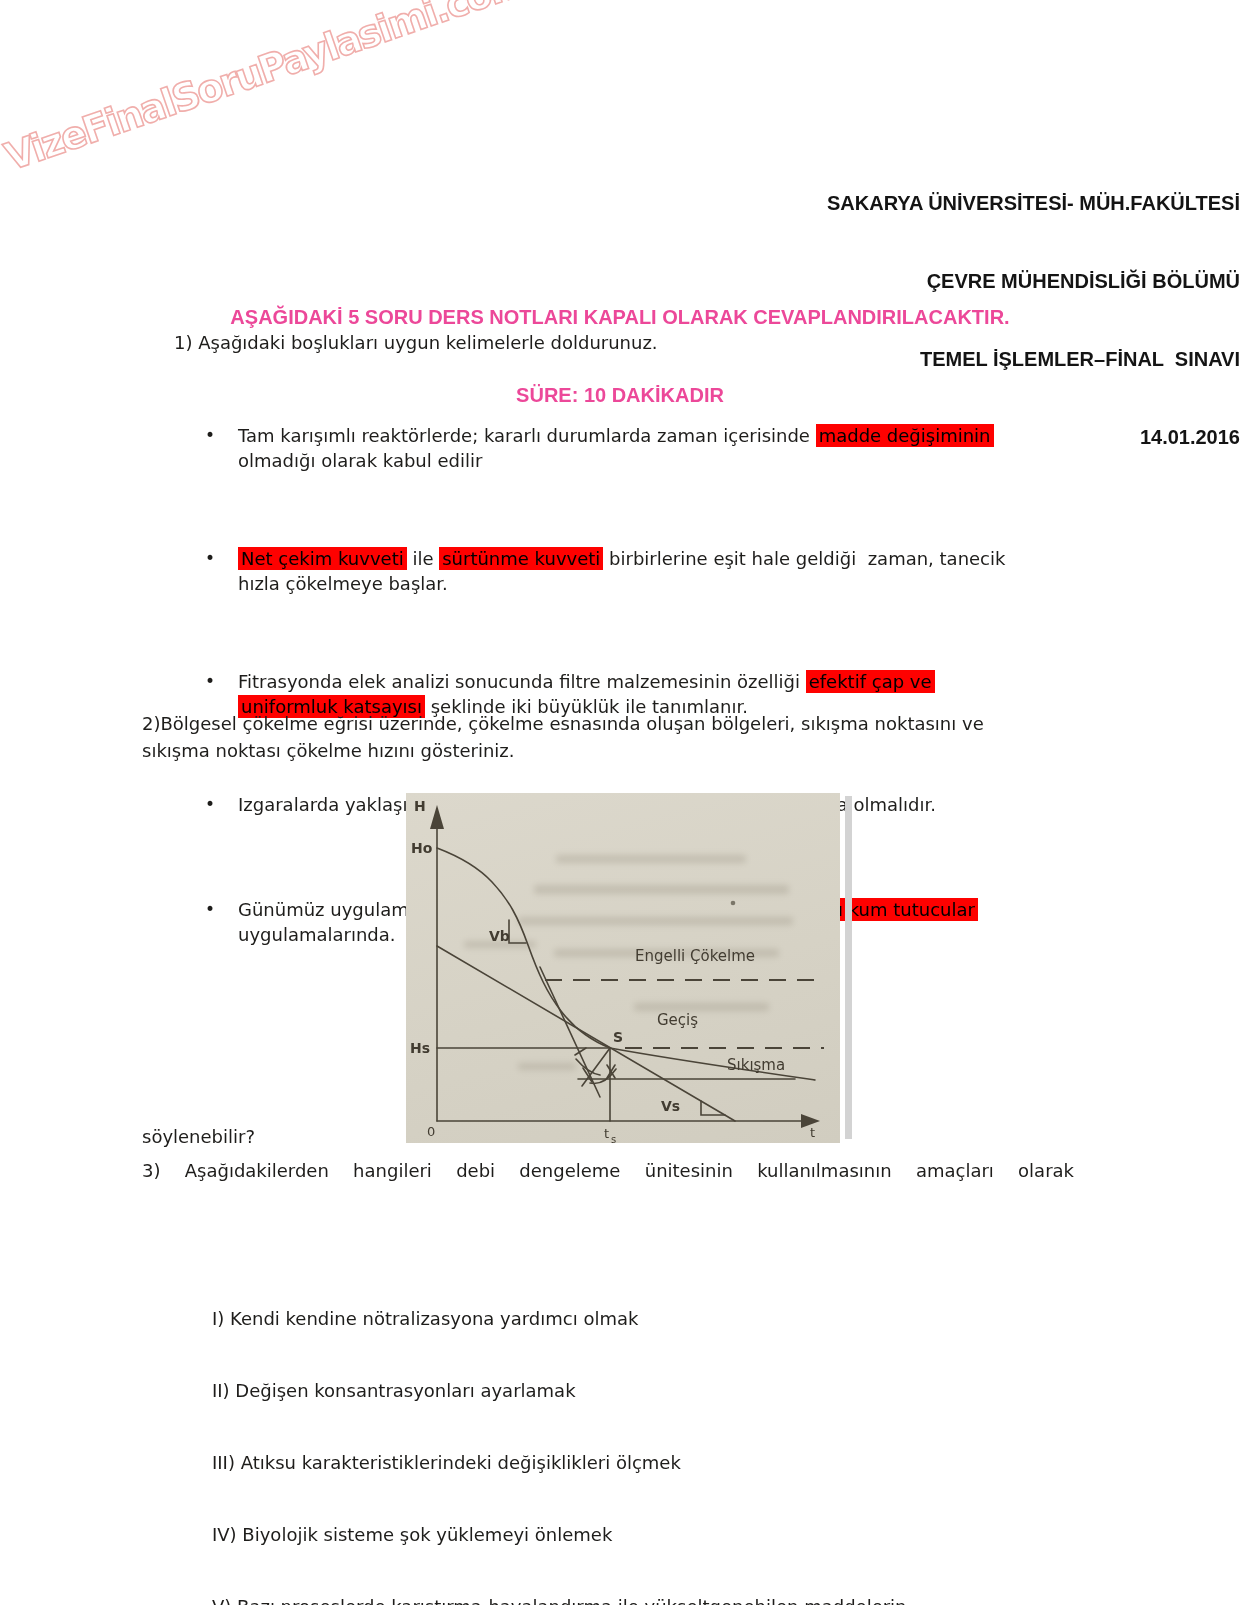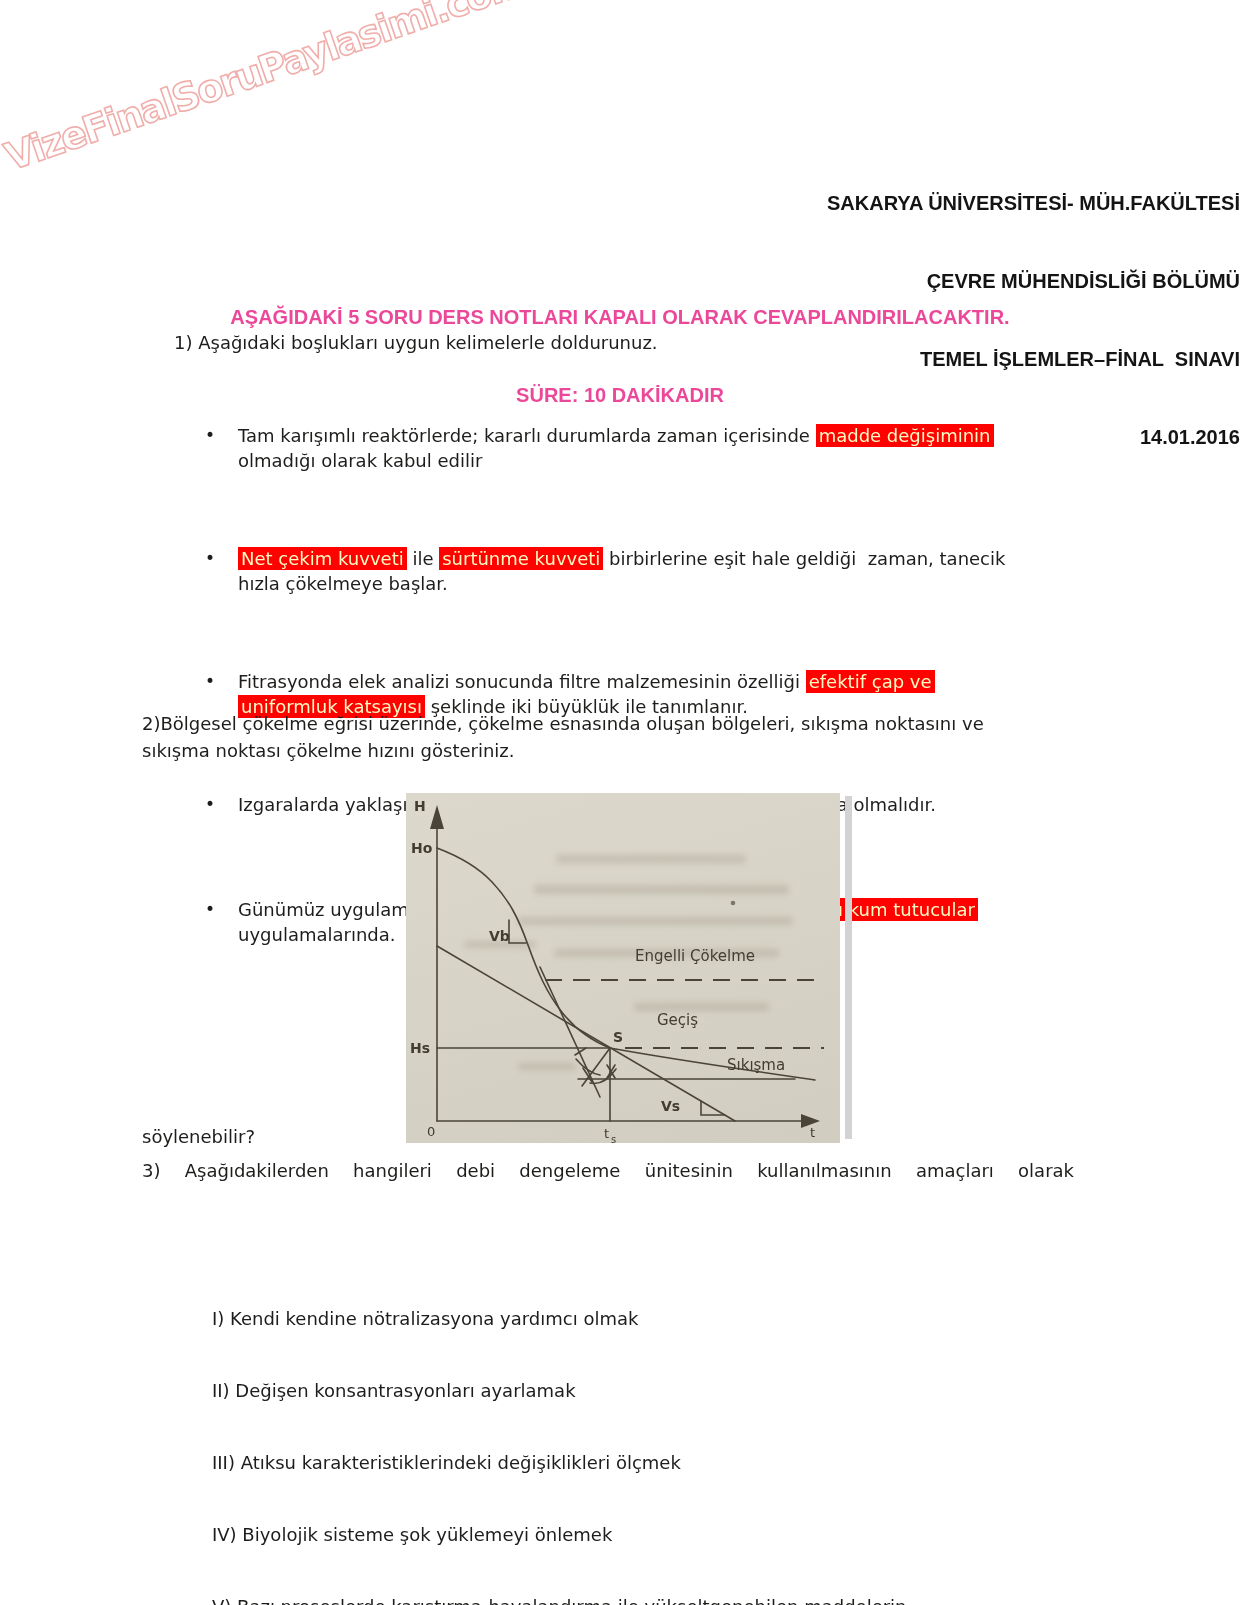--- a/index.html
+++ b/index.html
@@ -31,21 +31,21 @@
     white-space:pre-wrap;
   }
   
   .body-text{font-size:18px; line-height:25px; white-space:pre-wrap;}
   .q1-prompt{position:absolute; left:142px; top:330px; width:940px;margin-left:32px;}
   .bullet-list{position:absolute; left:205px; top:373px; width:940px; margin:0; padding:0; list-style:none;}
   .bullet-item{display:flex; margin:0 0 23px 0;}
   .bullet-item:nth-child(4){margin-bottom:30px;}
   .bullet-dot{flex:none; width:33px; font-size:17px;}
   .bullet-text{flex:1 1 auto;}
-  .hl{background:#fe0100; color:#fef9c3; padding:1px 3px;}
+  .hl{background:#fe0100; color:#000000; padding:1px 3px;}
   .q2-prompt{position:absolute; left:142px; top:710px; width:990px; line-height:27px;}
   
   .scan{
     position:absolute; left:406px; top:793px; width:434px; height:350px;
     background:linear-gradient(165deg,#dcd8cc 0%, #d6d2c5 55%, #d1cdc0 100%);
   }
   .scan svg{position:absolute; left:0; top:0;}
   .ghost{position:absolute; background:#928b7b; opacity:.30; filter:blur(3px); border-radius:3px;}
   .scan-edge{position:absolute; right:-12px; top:3px; width:7px; height:98%; background:#d3d3d3;}
   .fig-label{font-family:"DejaVu Sans", sans-serif;}

